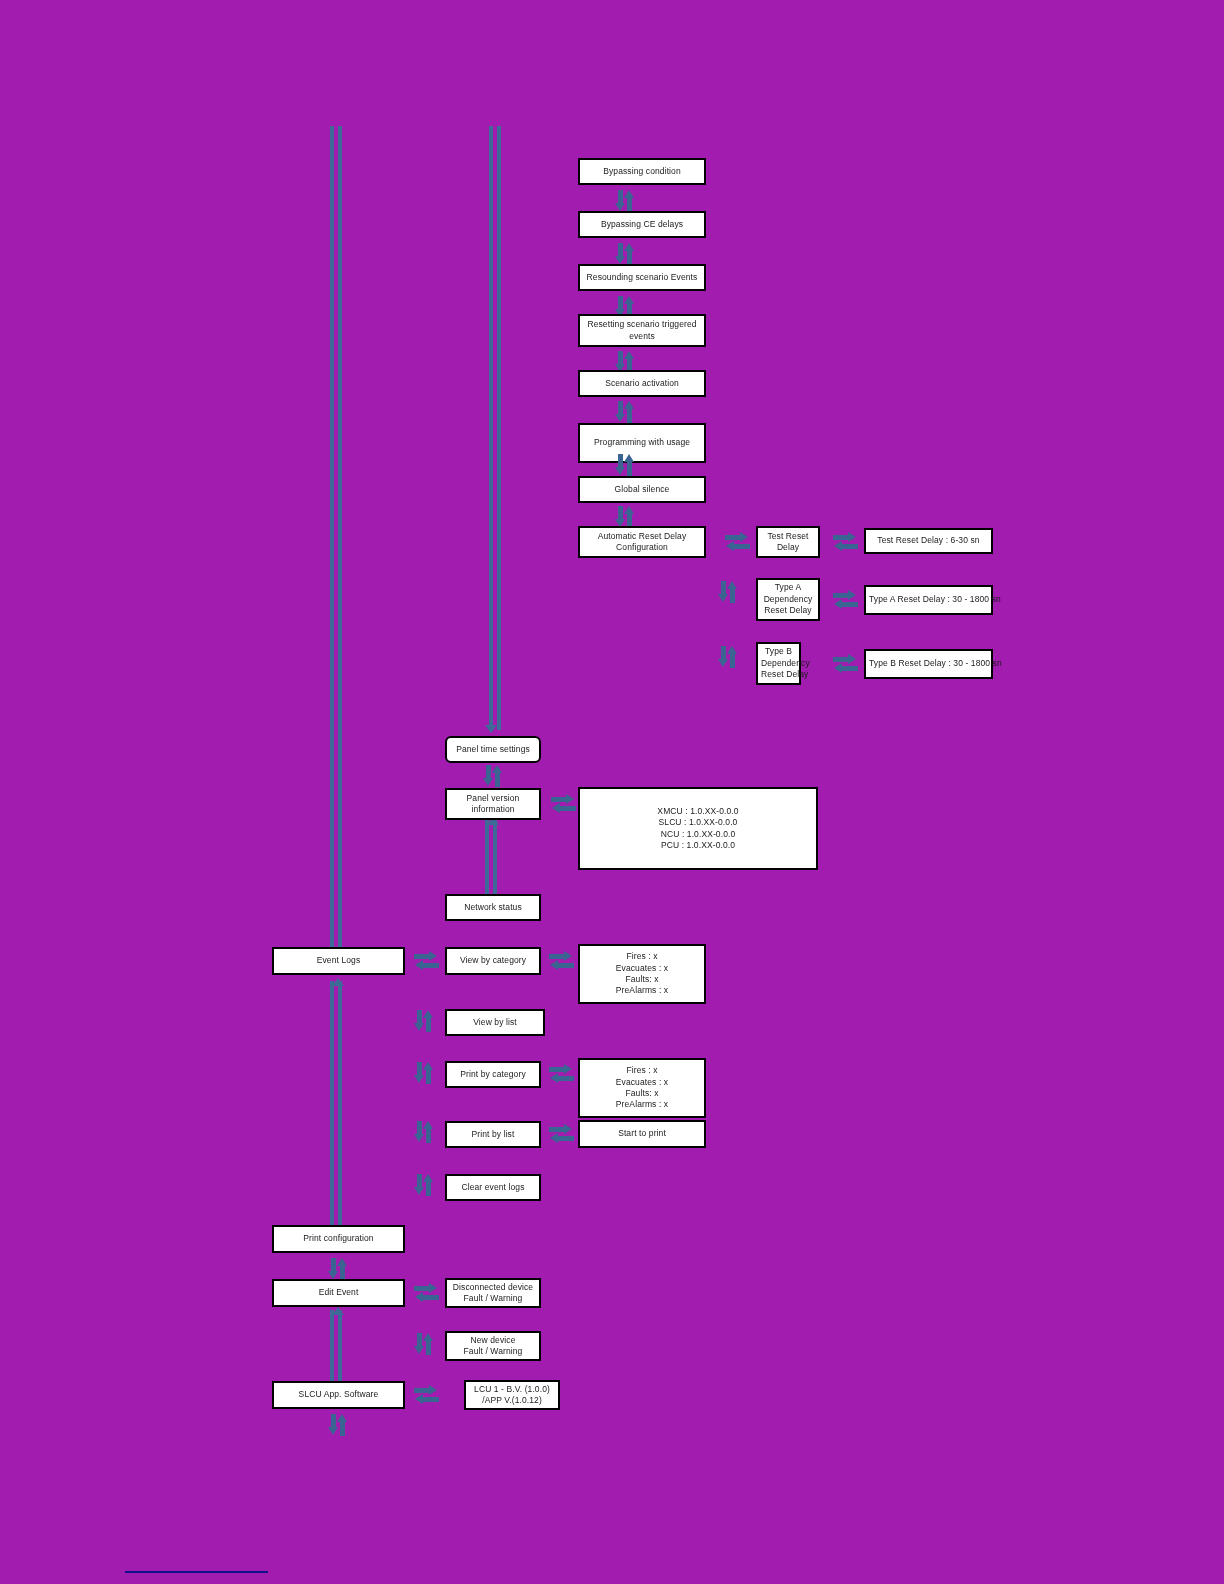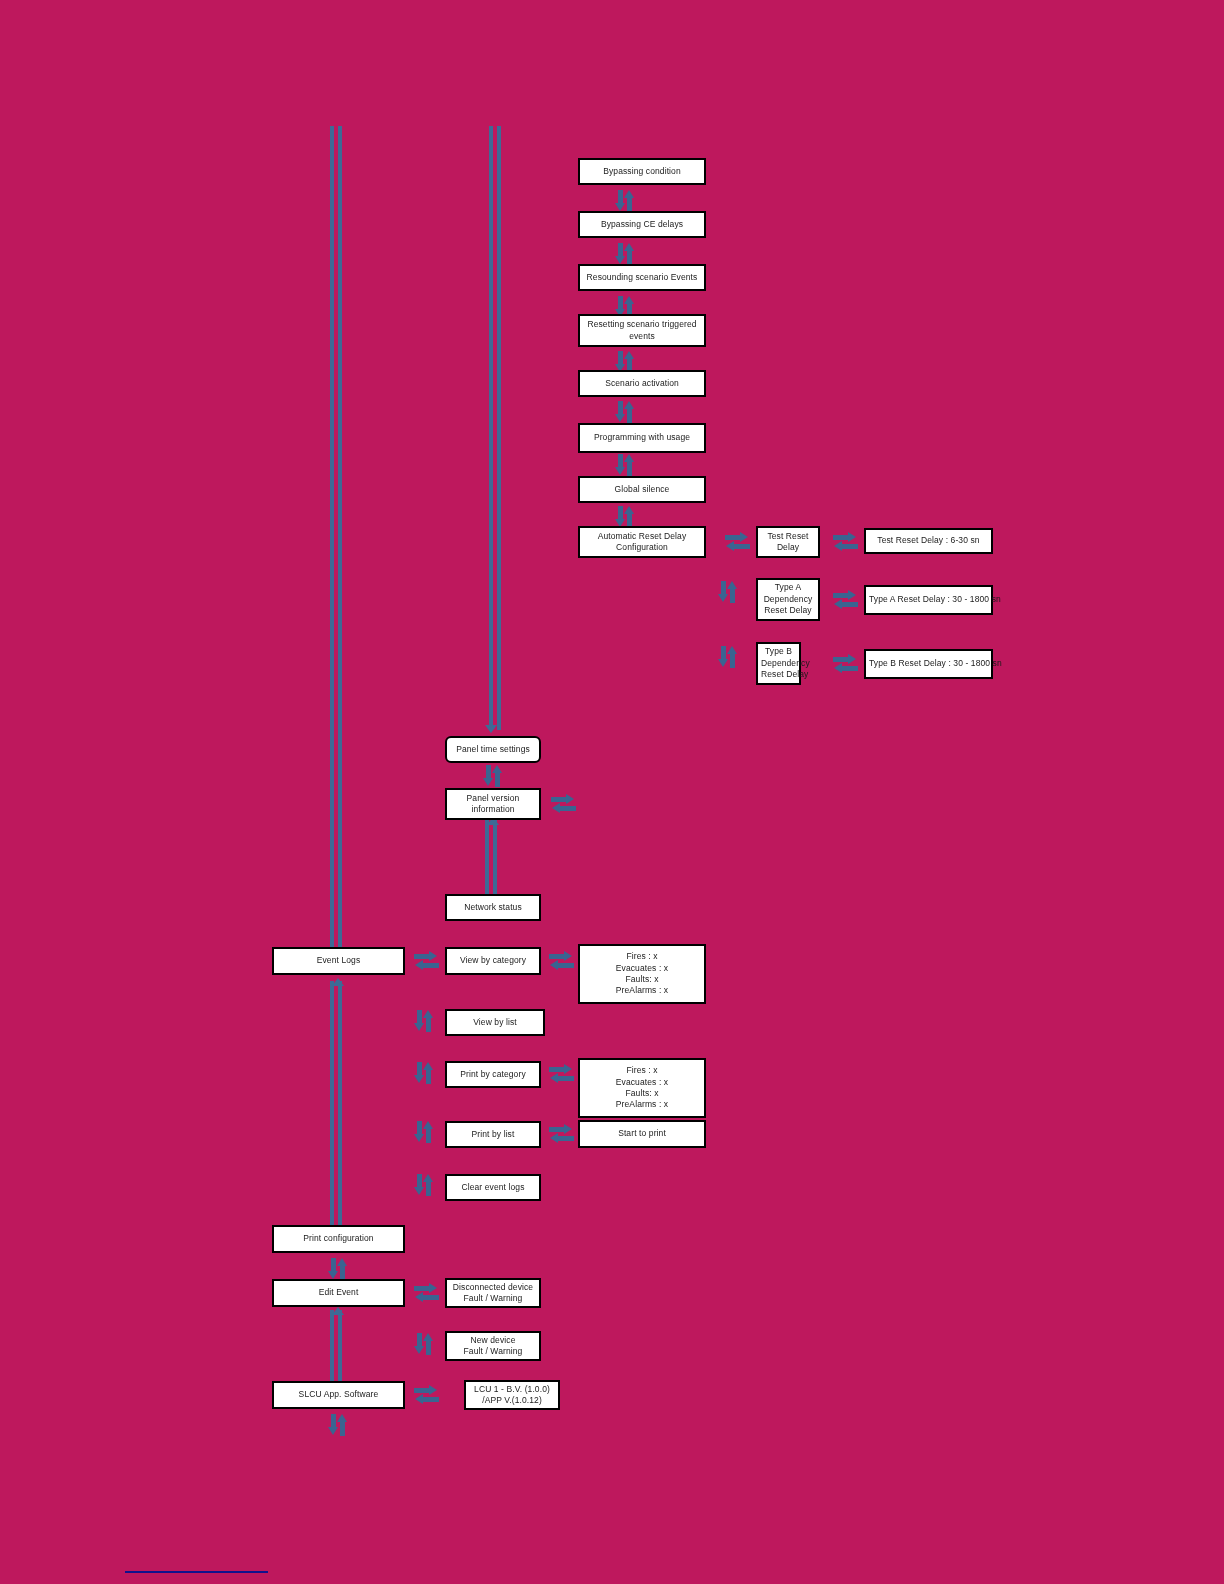--- a/index.html
+++ b/index.html
@@ -7,21 +7,21 @@
     padding: 0;
     background: #ffffff;
   }
   body {
     font-family: "Liberation Sans", sans-serif;
   }
   #canvas {
     position: relative;
     width: 1224px;
     height: 1584px;
-    background: #be185d;
+    background: #a21caf;
     overflow: hidden;
   }
   
   .box {
     position: absolute;
     box-sizing: border-box;
     border: 2px solid #000000;
     background: #ffffff;
     display: flex;
     align-items: center;
@@ -208,21 +208,21 @@
         <div>Scenario activation</div>
       </div>
   </div>
   <div class="vglyph" style="left:615px; top:401px;">
     <div class="stem d"></div>
       <div class="head d"></div>
     <div class="stem u"></div>
       <div class="head u"></div>
   </div>
 
-  <div class="box" style="left:578px; top:423px; width:128px; height:30px;">
+  <div class="box" style="left:578px; top:423px; width:128px; height:40px;">
     <div class="lines">
         <div>Programming with usage</div>
       </div>
   </div>
   <div class="vglyph" style="left:615px; top:454px;">
     <div class="stem d"></div>
       <div class="head d"></div>
     <div class="stem u"></div>
       <div class="head u"></div>
   </div>
@@ -348,20 +348,28 @@
     </div>
   </div>
 
   <div class="hglyph" style="left:551px; top:794px;">
     <div class="stem r"></div>
       <div class="head r"></div>
     <div class="stem l"></div>
       <div class="head l"></div>
   </div>
 
+  <div class="box" style="left:578px; top:787px; width:240px; height:83px;">
+    <div class="lines">
+      <div>XMCU : 1.0.XX-0.0.0</div>
+      <div>SLCU : 1.0.XX-0.0.0</div>
+      <div>NCU : 1.0.XX-0.0.0</div>
+      <div>PCU : 1.0.XX-0.0.0</div>
+    </div>
+  </div>
 
   <div class="box" style="left:445px; top:894px; width:96px; height:27px;">
     <div class="lines">
         <div>Network status</div>
       </div>
   </div>
 
   <div class="box" style="left:272px; top:947px; width:133px; height:28px;">
     <div class="lines">
         <div>Event Logs</div>

